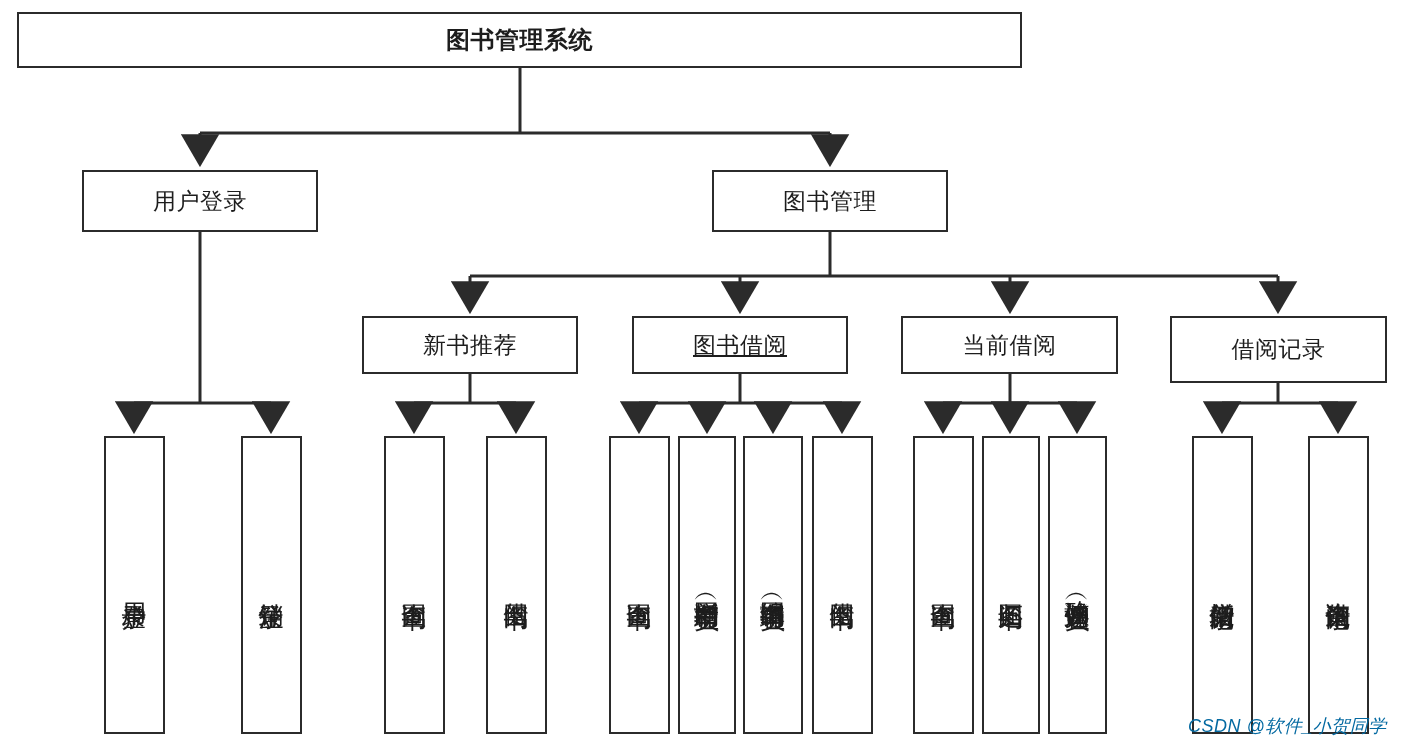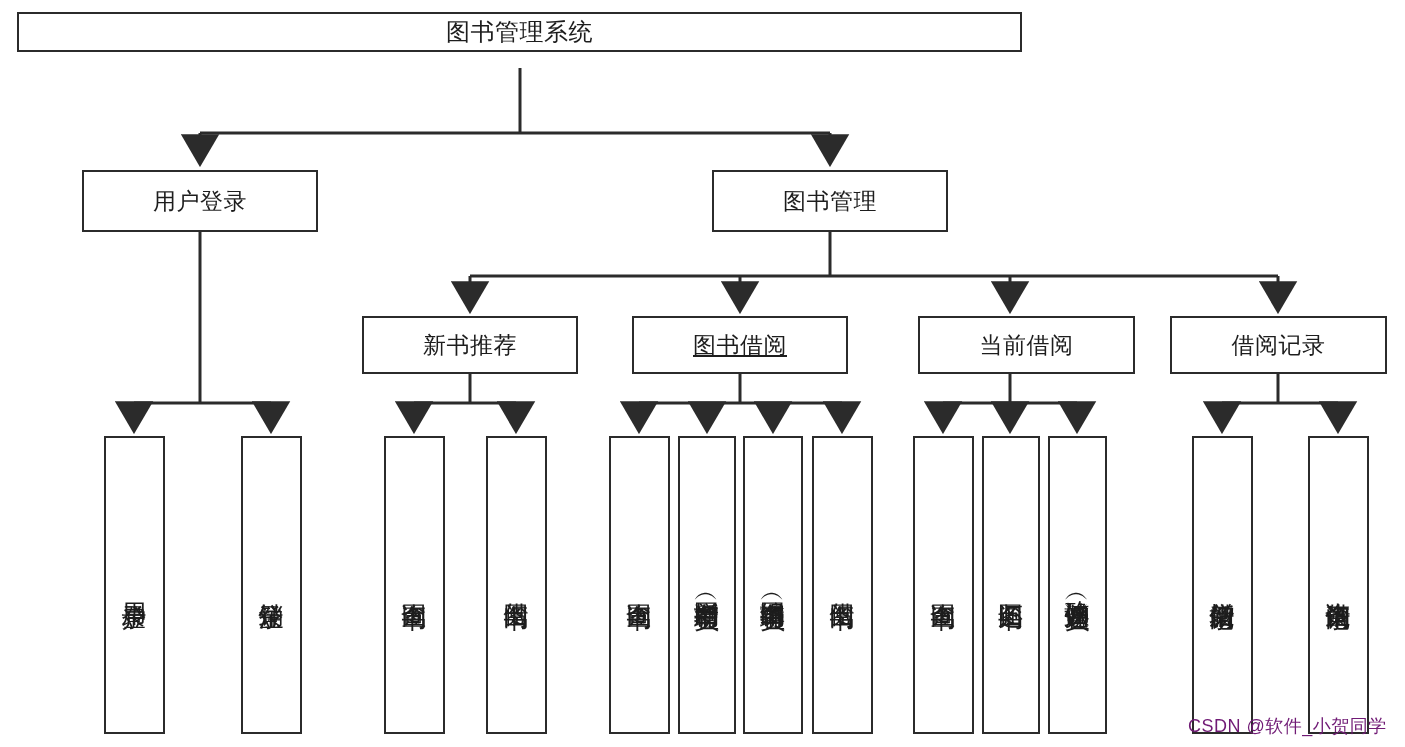--- a/index.html
+++ b/index.html
@@ -61,24 +61,25 @@
     line-height: 1.28;
     letter-spacing: 1px;
     white-space: nowrap;
     max-height: 272px;
   }
   .watermark {
     position: absolute;
     left: 1188px;
     top: 714px;
     font-size: 18px;
-    color: #701a75;
+    color: #0369a1;
     white-space: nowrap;
     z-index: 3;
     letter-spacing: 0.5px;
+    font-style: italic;
   }
 </style>
 </head>
 <body>
 
 <div id="canvas">
 
   <svg id="edges" viewBox="0 0 1405 747" xmlns="http://www.w3.org/2000/svg">
     <defs>
       <marker id="arrow" viewBox="0 0 12 14" refX="10.5" refY="7" markerWidth="11" markerHeight="13" orient="auto-start-reverse">
@@ -122,45 +123,45 @@
       <path d="M1010,403 L1010,430" marker-end="url(#arrow)"></path>
       <path d="M1077,403 L1077,430" marker-end="url(#arrow)"></path>
 
       <path d="M1278,374 L1278,403"></path>
       <path d="M1222,403 L1338,403"></path>
       <path d="M1222,403 L1222,430" marker-end="url(#arrow)"></path>
       <path d="M1338,403 L1338,430" marker-end="url(#arrow)"></path>
     </g>
   </svg>
 
-  <div class="node horiz root" style="left:17px; top:12px; width:1005px; height:40px;">
+  <div class="node horiz root" style="left:17px; top:12px; width:1005px; height:56px;font-weight:bold;">
     <span class="label">图书管理系统</span>
   </div>
 
   <div class="node horiz" style="left:82px; top:170px; width:236px; height:62px;">
     <span class="label">用户登录</span>
   </div>
 
   <div class="node horiz" style="left:362px; top:316px; width:216px; height:58px;">
     <span class="label">新书推荐</span>
   </div>
 
   <div class="node horiz" style="left:712px; top:170px; width:236px; height:62px;">
     <span class="label">图书管理</span>
   </div>
 
   <div class="node horiz" style="left:632px; top:316px; width:216px; height:58px;text-decoration:underline;">
     <span class="label">图书借阅</span>
   </div>
 
-  <div class="node horiz" style="left:901px; top:316px; width:217px; height:58px;margin-left:17px;">
+  <div class="node horiz" style="left:901px; top:316px; width:217px; height:58px;">
     <span class="label">当前借阅</span>
   </div>
 
-  <div class="node horiz" style="left:1170px; top:316px; width:217px; height:58px;">
+  <div class="node horiz" style="left:1170px; top:316px; width:217px; height:67px;">
     <span class="label">借阅记录</span>
   </div>
 
   <div class="node vert" style="left:104px; top:436px; width:61px; height:298px;">
     <span class="label">用户登录</span>
   </div>
 
   <div class="node vert" style="left:241px; top:436px; width:61px; height:298px;">
     <span class="label">注销登录</span>
   </div>

